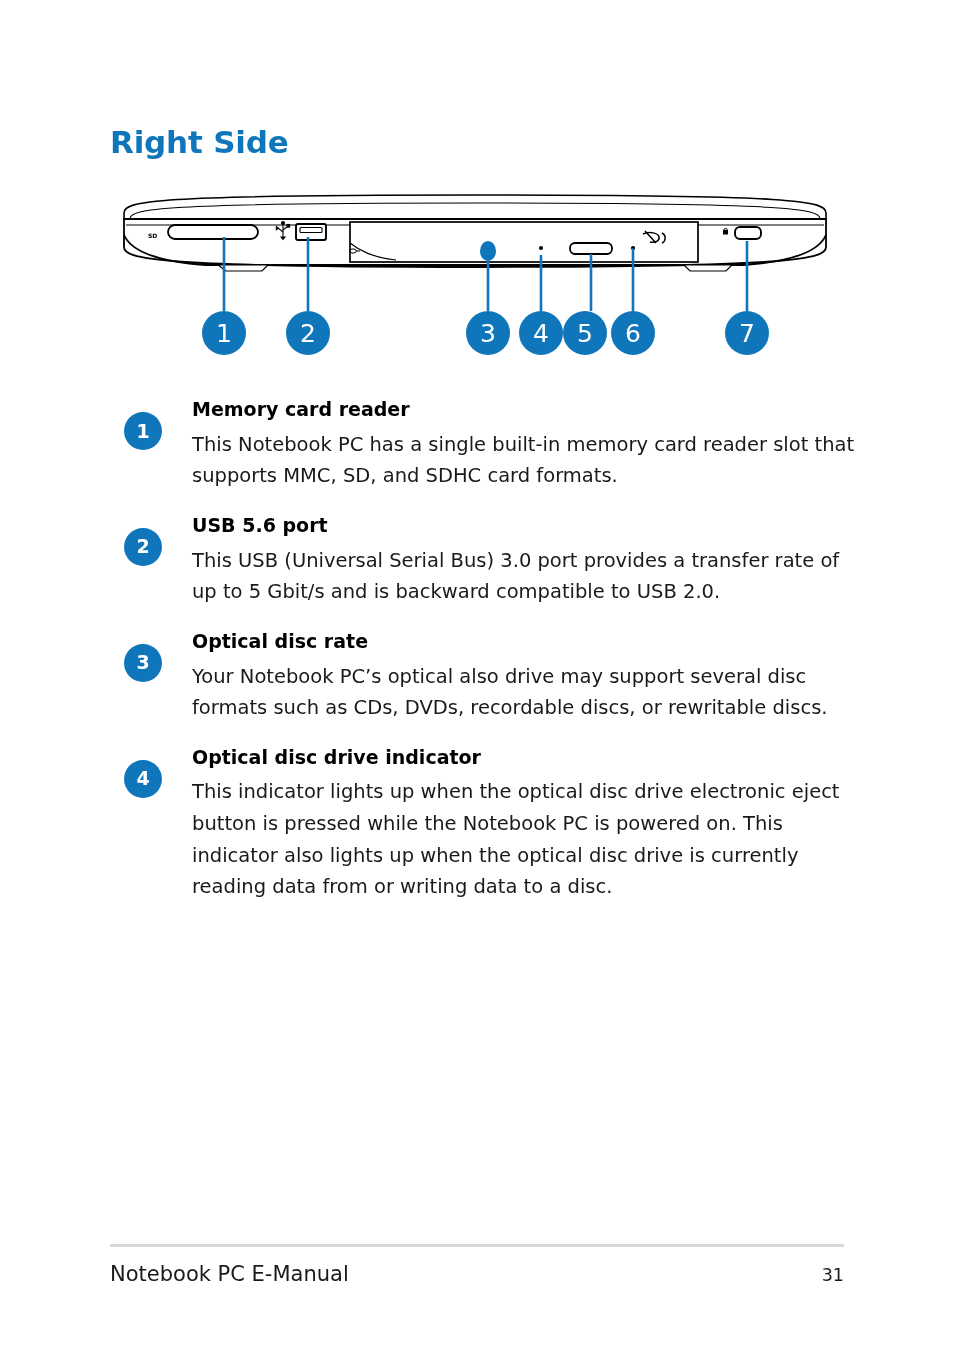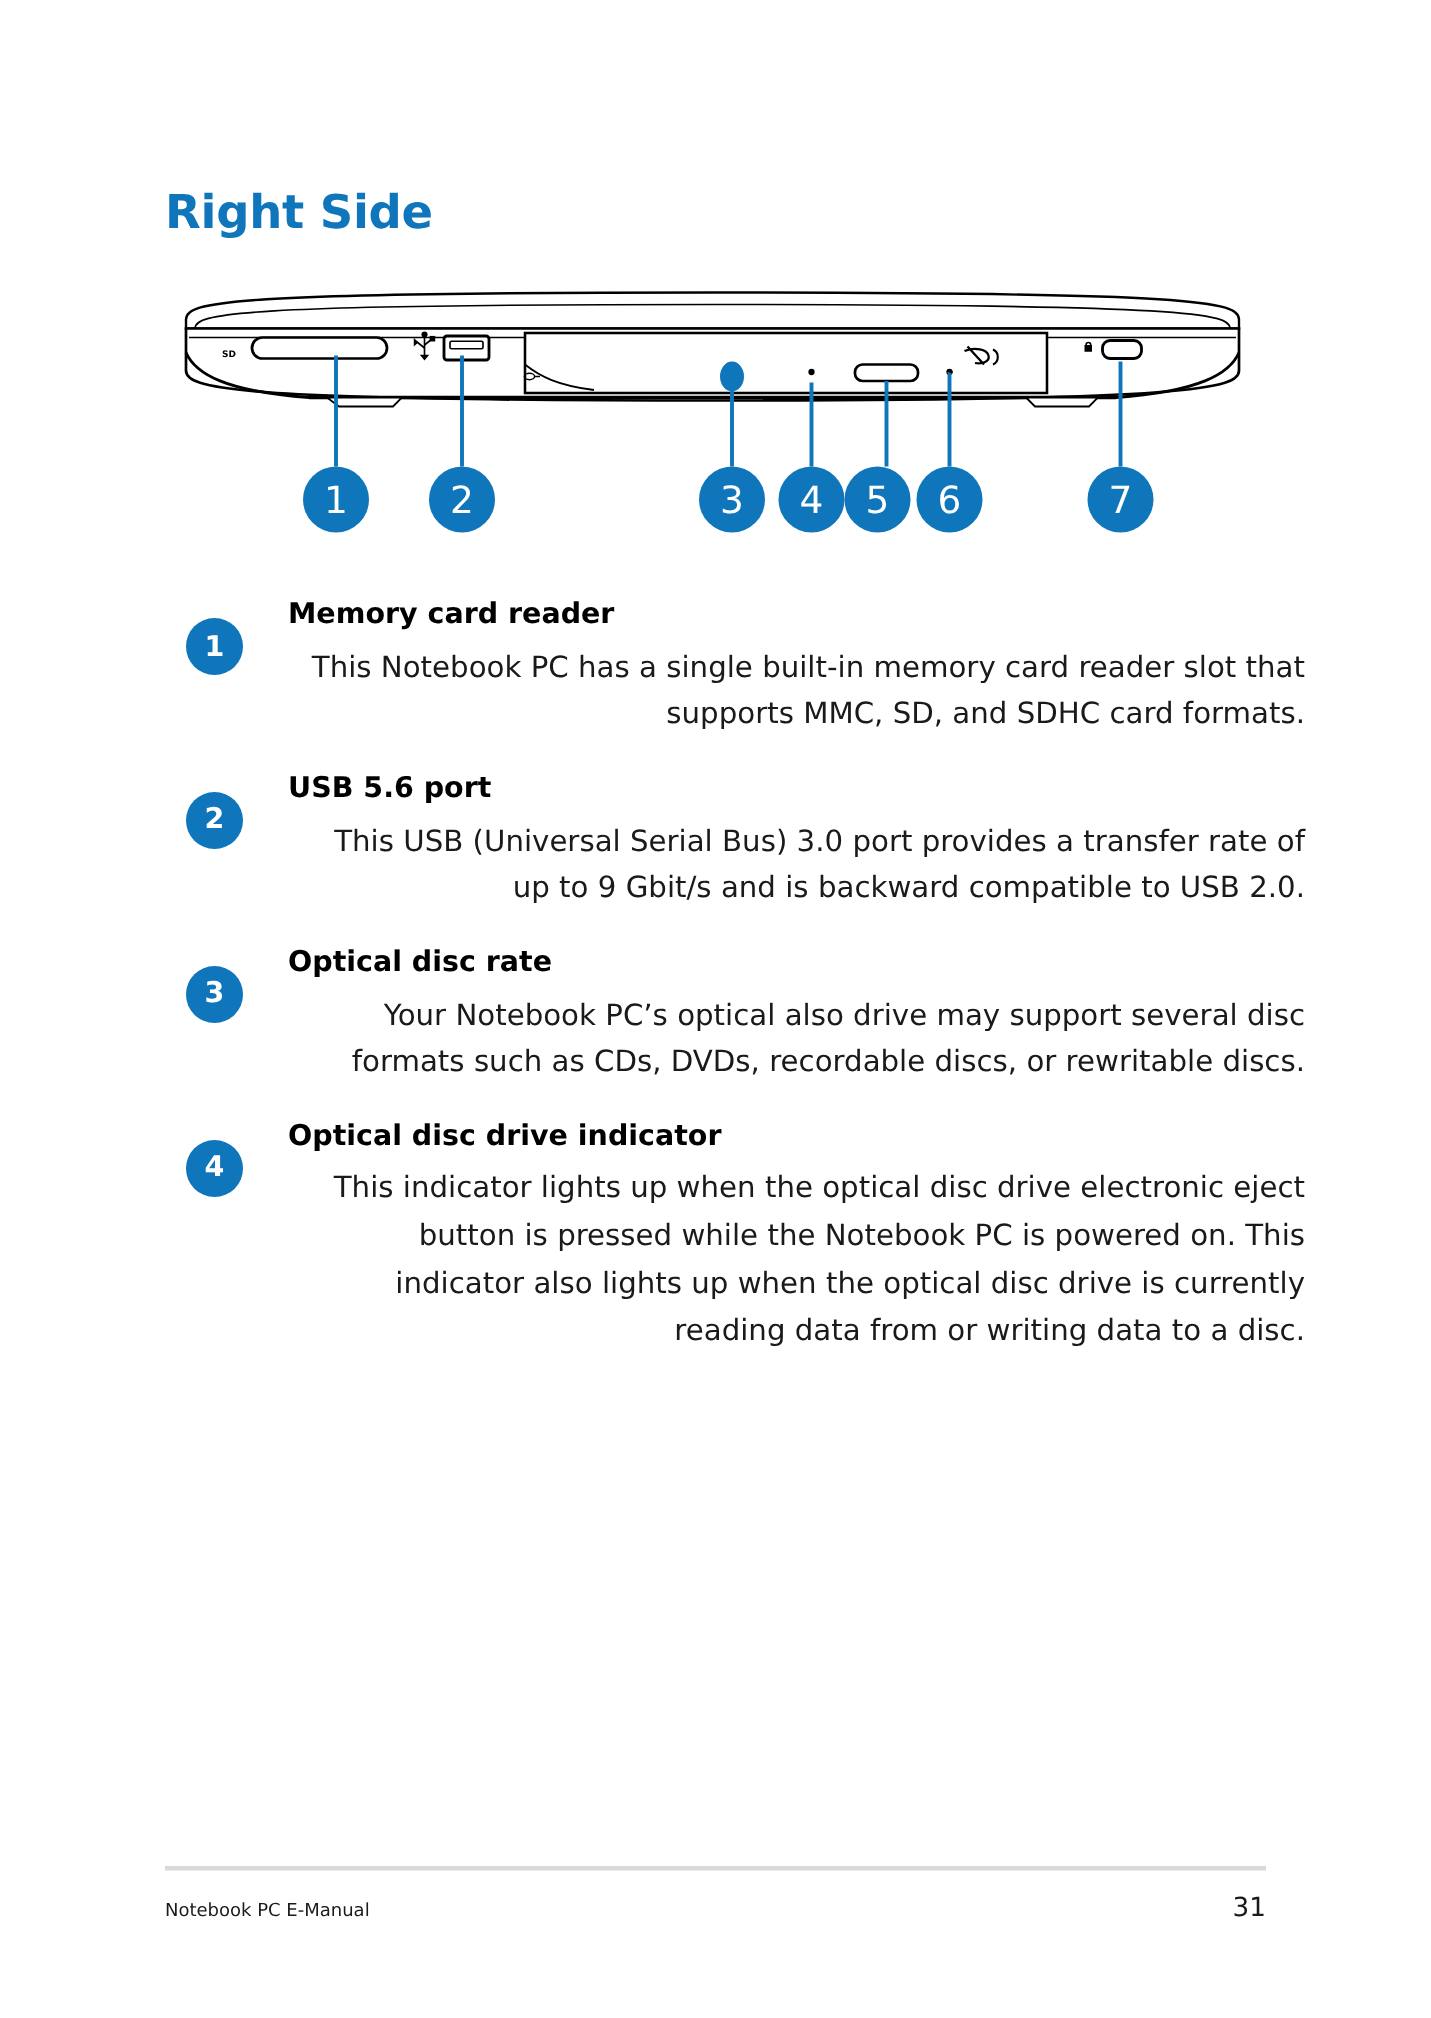--- a/index.html
+++ b/index.html
@@ -82,21 +82,20 @@
     color: #000000;
     line-height: 1.25;
     margin: 0 0 7px 0;
   }
   .feature-body {
     font-size: 19.5px;
     line-height: 1.62;
     color: #1a1a1a;
     margin: 0;
     max-width: 680px;
-    text-align: right;
   }
 
   
   .footer-rule {
     position: absolute;
     left: 110px;
     top: 1244px;
     width: 734px;
     height: 3px;
     background: #d9d9d9;
@@ -104,21 +103,21 @@
   .footer {
     position: absolute;
     left: 110px;
     top: 1262px;
     width: 734px;
     display: flex;
     align-items: baseline;
     justify-content: space-between;
   }
   .footer-label {
-    font-size: 12px;
+    font-size: 21px;
     color: #1a1a1a;
   }
   .footer-page {
     font-size: 17.5px;
     color: #1a1a1a;
   }
 </style>
 </head>
 <body>
 
@@ -245,21 +244,21 @@
 
     <div class="feature">
       <div class="feature-badge">1</div>
       <h2 class="feature-title">Memory card reader</h2>
       <p class="feature-body">This Notebook PC has a single built-in memory card reader slot that supports MMC, SD, and SDHC card formats.</p>
     </div>
 
     <div class="feature">
       <div class="feature-badge">2</div>
       <h2 class="feature-title">USB 5.6 port</h2>
-      <p class="feature-body">This USB (Universal Serial Bus) 3.0 port provides a transfer rate of up to 9 Gbit/s and is backward compatible to USB 2.0.</p>
+      <p class="feature-body">This USB (Universal Serial Bus) 3.0 port provides a transfer rate of up to 5 Gbit/s and is backward compatible to USB 2.0.</p>
     </div>
 
     <div class="feature">
       <div class="feature-badge">3</div>
       <h2 class="feature-title">Optical disc rate</h2>
       <p class="feature-body">Your Notebook PC’s optical also drive may support several disc formats such as CDs, DVDs, recordable discs, or rewritable discs.</p>
     </div>
 
     <div class="feature">
       <div class="feature-badge">4</div>

